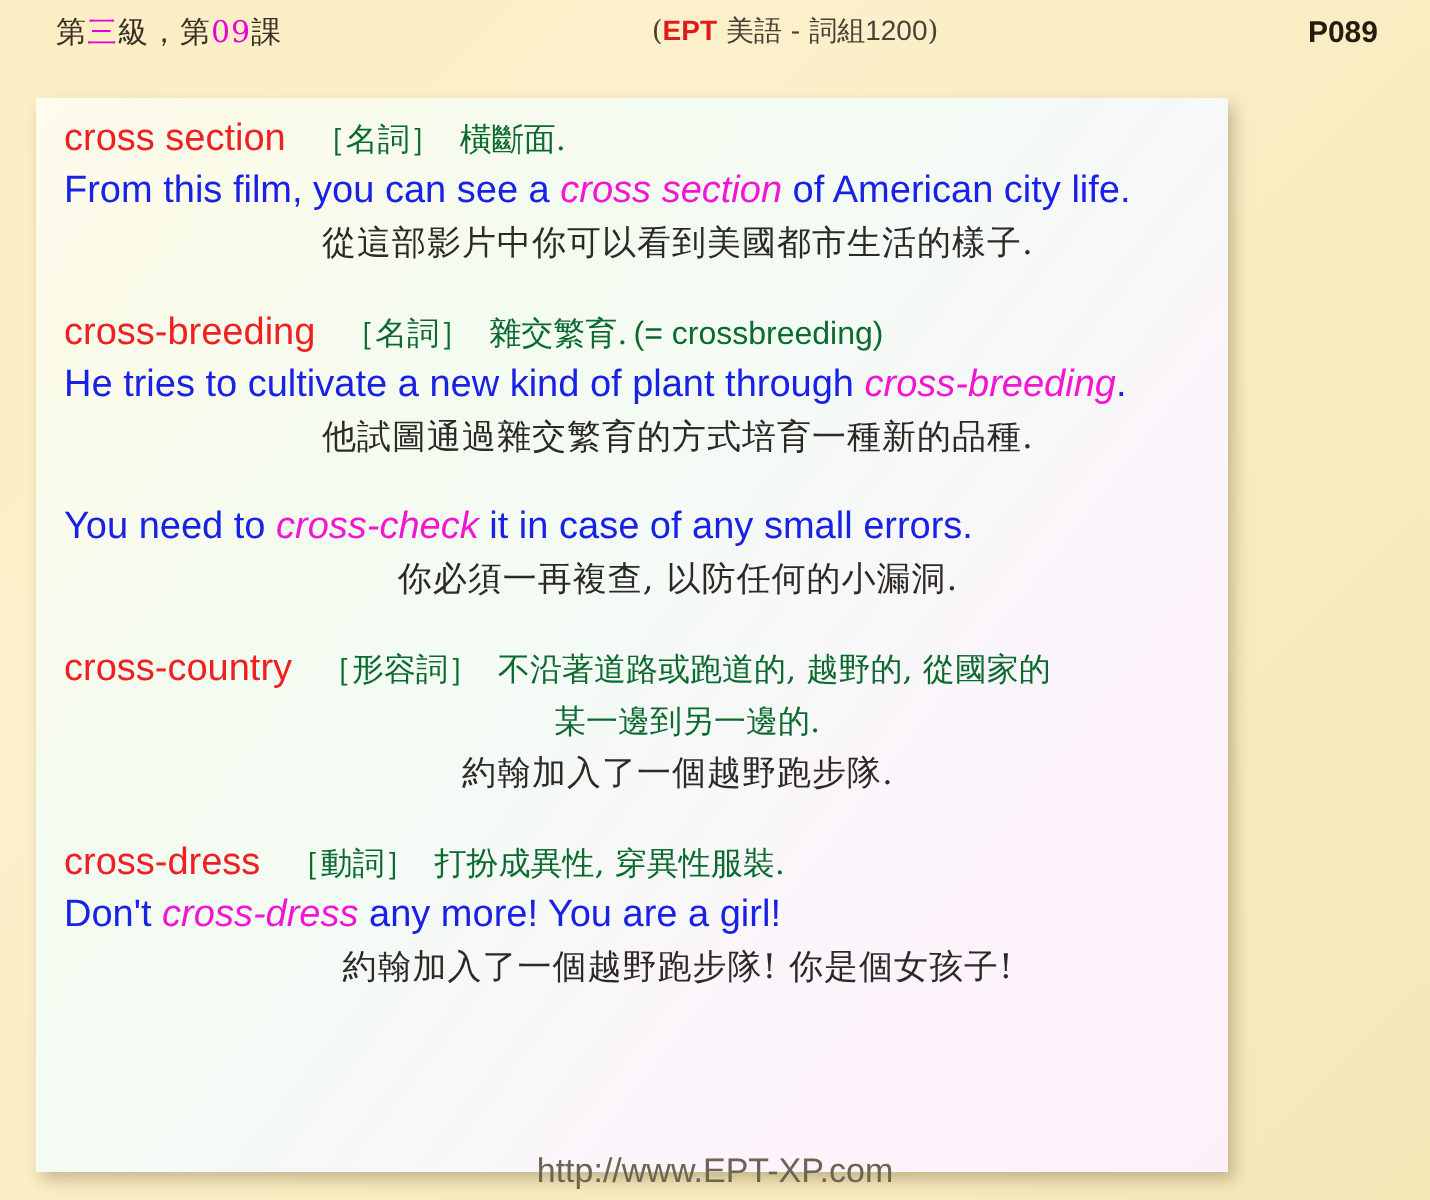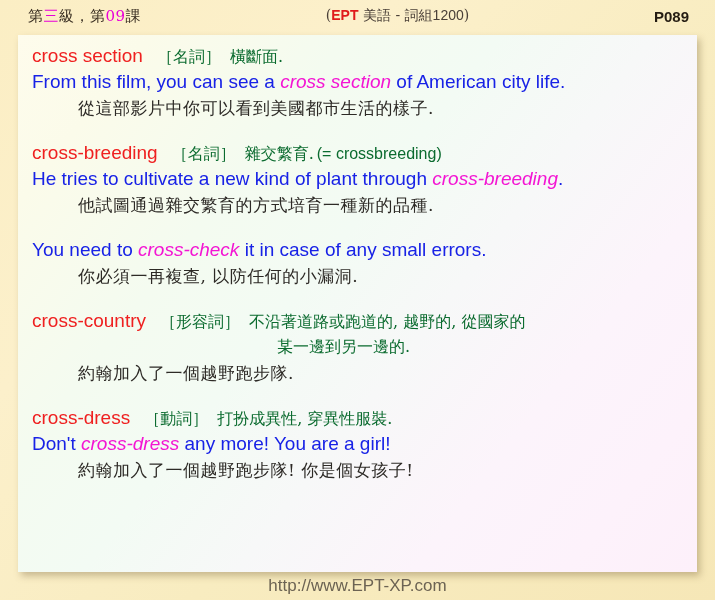--- a/index.html
+++ b/index.html
@@ -56,22 +56,22 @@
     font-size: 15px;
     font-weight: bold;
     color: #241c12;
     white-space: nowrap;
   }
 
   
   .panel {
     position: absolute;
     left: 18px;
-    top: 35px;
-    width: 679px;
+    top: 49px;
+    width: 596px;
     height: 537px;
     box-sizing: border-box;
     background:
       linear-gradient(128deg,
         #fefcec 0%,
         #fbfbea 12%,
         #f4fbf0 30%,
         #f3fbf4 44%,
         #f7f8f8 58%,
         #fcf4fb 74%,
@@ -133,20 +133,21 @@
     font-size: 19px;
   }
   .ex em {
     color: #f315d3;
     font-style: italic;
   }
 
   
   .tr-line {
     padding-left: 46px;
+    text-align: center;
   }
   .tr {
     color: #2d2a26;
     font-family: "DejaVu Serif", "Liberation Serif", serif;
     font-size: 17px;
     letter-spacing: 0.5px;
   }
   .gap-md { height: 13px; }
 
   

